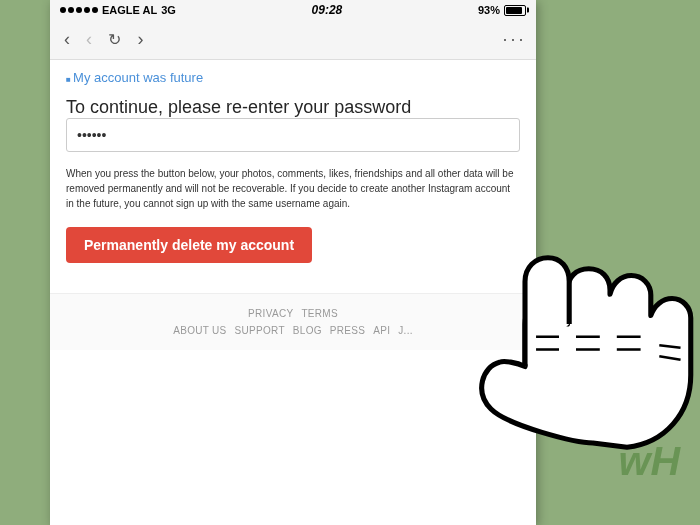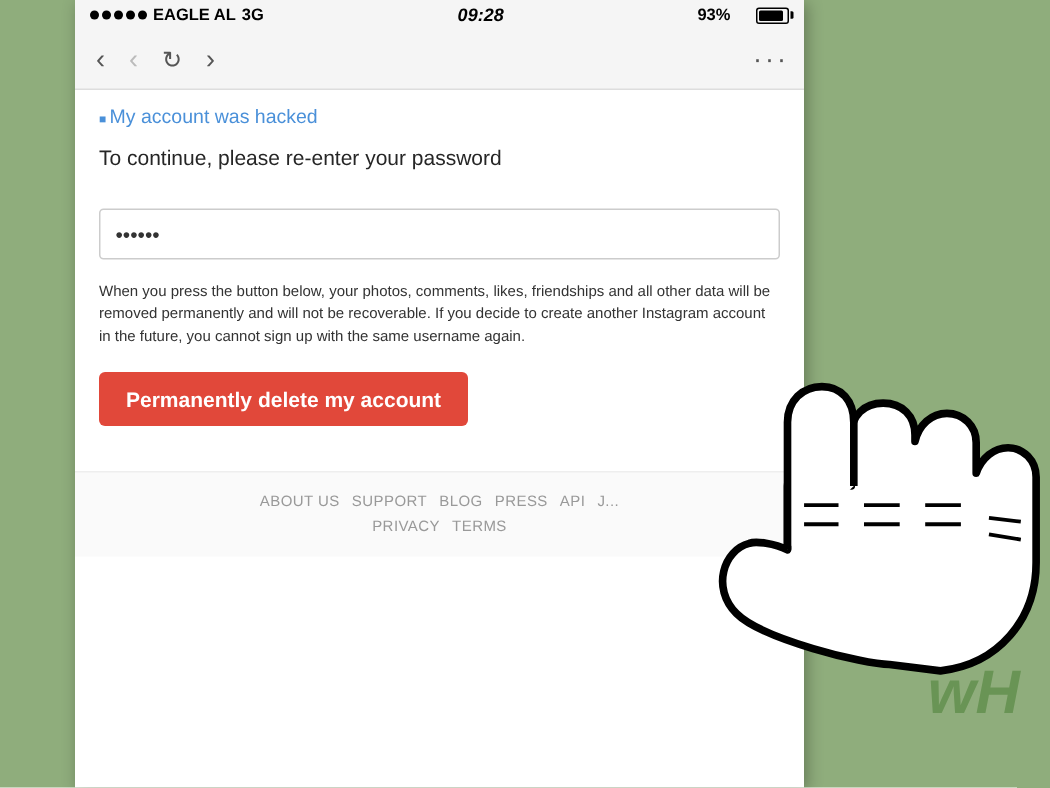--- a/index.html
+++ b/index.html
@@ -50,21 +50,21 @@
       font-size: 11px;
       font-weight: 600;
     }
     .status-left { display: flex; align-items: center; gap: 4px; }
     .status-dots { display: flex; gap: 2px; }
     .status-dot {
       width: 6px; height: 6px;
       border-radius: 50%;
       background: #000;
     }
-    .status-right { display: flex; align-items: center; gap: 17px; }
+    .status-right { display: flex; align-items: center; gap: 4px; }
     .battery-icon {
       width: 22px; height: 11px;
       border: 1.5px solid #000;
       border-radius: 2px;
       position: relative;
       display: inline-flex;
       align-items: center;
       padding: 1px;
     }
     .battery-icon::after {
@@ -134,23 +134,23 @@
       display: block;
       margin-bottom: 12px;
     }
     .hacked-link::before {
       content: '■ ';
       font-size: 8px;
     }
 
     
     .password-label {
-      font-size: 14px;
+      font-size: 18px;
       color: #262626;
-      margin-bottom: 26px;
+      margin-bottom: 0;
       font-weight: 400;
     }
 
     .password-input {
       width: 100%;
       border: 1px solid #ccc;
       border-radius: 3px;
       padding: 8px 10px;
       font-size: 14px;
       color: #333;
@@ -247,48 +247,48 @@
     <span class="nav-btn disabled">‹</span>
     <span class="nav-btn nav-refresh">↻</span>
     <span class="nav-btn">›</span>
     <span class="nav-dots">···</span>
   </div>
 
   <div class="page-content">
     <div class="content-inner">
 
       
-      <a class="hacked-link">My account was hacked</a>
+      <a class="hacked-link">My account was future</a>
 
       
       <div class="password-label">To continue, please re-enter your password</div>
 
       
       <input class="password-input" type="password" value="••••••" style="">
 
       
       <div class="warning-text">When you press the button below, your photos, comments, likes, friendships and all other data will be removed permanently and will not be recoverable. If you decide to create another Instagram account in the future, you cannot sign up with the same username again.</div>
 
       
       <button class="delete-btn">Permanently delete my account</button>
 
     </div>
 
     <div class="page-footer">
+      <div class="footer-links">
+        <a class="footer-link">PRIVACY</a>
+        <a class="footer-link">TERMS</a>
+      </div>
       <div class="footer-links">
         <a class="footer-link">ABOUT US</a>
         <a class="footer-link">SUPPORT</a>
         <a class="footer-link">BLOG</a>
         <a class="footer-link">PRESS</a>
         <a class="footer-link">API</a>
         <a class="footer-link">J...</a>
-      </div>
-      <div class="footer-links">
-        <a class="footer-link">PRIVACY</a>
-        <a class="footer-link">TERMS</a>
       </div>
     </div>
   </div>
 </div>
 
 <svg class="hand-cursor" viewBox="0 0 300 300" xmlns="http://www.w3.org/2000/svg">
 
   <g transform="translate(20, 20) scale(0.85)">
 
     <path d="M 180 280 

